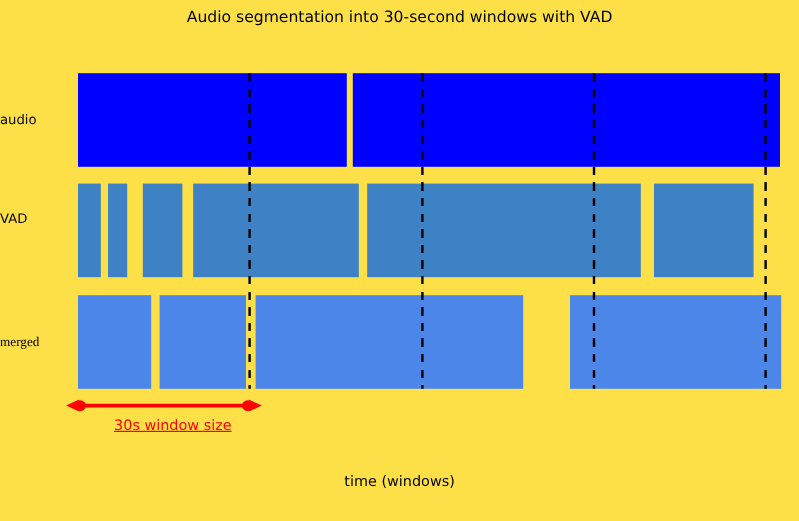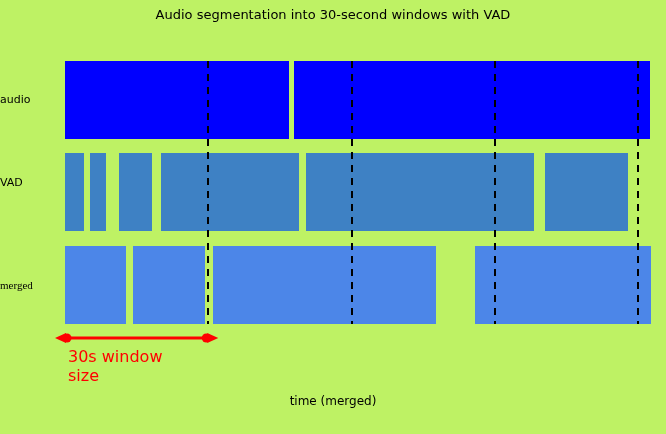--- a/index.html
+++ b/index.html
@@ -1,19 +1,19 @@
 <!DOCTYPE html>
 <html><head>
 <meta charset="utf-8">
 <style>
   html,body{margin:0;padding:0;background:#fff;}
   #fig{
     position:relative;
     width:666px;height:434px;
-    background:#bef264;
+    background:#fde047;
     font-family:"DejaVu Sans", sans-serif;
     overflow:hidden;
   }
   .title{
     position:absolute;top:7px;left:0;width:666px;
     text-align:center;font-size:13px;color:#000;
   }
   .xlabel{
     position:absolute;top:394px;left:0;width:666px;
     text-align:center;font-size:12px;color:#000;
@@ -21,21 +21,21 @@
   .row-label{
     position:absolute;left:0;width:58px;
     font-size:11px;color:#000;
   }
   .bar{position:absolute;}
   .dash{
     position:absolute;width:2px;
     background:repeating-linear-gradient(to bottom,#000 0 7px,rgba(0,0,0,0) 7px 13px);
   }
   .win-label{
-    position:absolute;font-size:16px;text-align:left;
+    position:absolute;font-size:12px;text-align:right;text-decoration:underline;
   }
   .arrow-svg{position:absolute;}
 </style>
 </head>
 <body>
 
 <div id="fig">
   <div class="title">Audio segmentation into 30-second windows with VAD</div>
   <div id="plot">
       <div class="row-label" style="top: 61px; height: 78px; line-height: 78px;">audio</div>
@@ -52,21 +52,21 @@
       <div class="bar" style="left: 65px; width: 60.6px; top: 246px; height: 78px; background: rgb(76, 134, 232);"></div>
       <div class="bar" style="left: 132.8px; width: 72.1px; top: 246px; height: 78px; background: rgb(76, 134, 232);"></div>
       <div class="bar" style="left: 213px; width: 222.5px; top: 246px; height: 78px; background: rgb(76, 134, 232);"></div>
       <div class="bar" style="left: 474.7px; width: 176.2px; top: 246px; height: 78px; background: rgb(76, 134, 232);"></div>
       <div class="dash" style="left: 207.3px; top: 61px; height: 263px;"></div>
       <div class="dash" style="left: 350.5px; top: 61px; height: 263px;"></div>
       <div class="dash" style="left: 493.8px; top: 61px; height: 263px;"></div>
       <div class="dash" style="left: 637px; top: 61px; height: 263px;"></div>
     </div>
   <div class="win-label" style="left:68px;top:347px;width:125px;color:#ff0000;">30s window size</div>
-  <div class="xlabel">time (merged)</div>
+  <div class="xlabel">time (windows)</div>
 <svg class="arrow-svg" width="171.25" height="18" viewBox="0 0 171.25 18" style="left: 51px; top: 329px;">
       <line x1="14" y1="9" x2="157.25" y2="9" stroke="#ff0000" stroke-width="3"></line>
       <circle cx="16" cy="9" r="4.5" fill="#ff0000"></circle>
       <circle cx="155.25" cy="9" r="4.5" fill="#ff0000"></circle>
       <polygon points="4,9 15,4 15,14" fill="#ff0000"></polygon>
       <polygon points="167.25,9 156.25,4 156.25,14" fill="#ff0000"></polygon>
     </svg>
   </div>
 
 </body></html>

